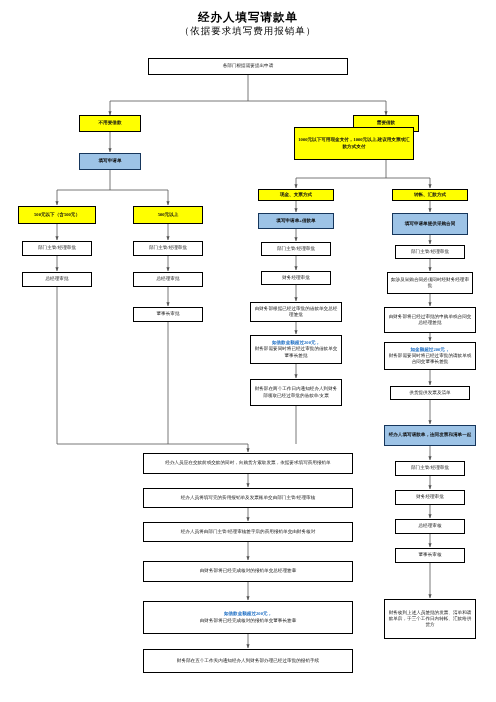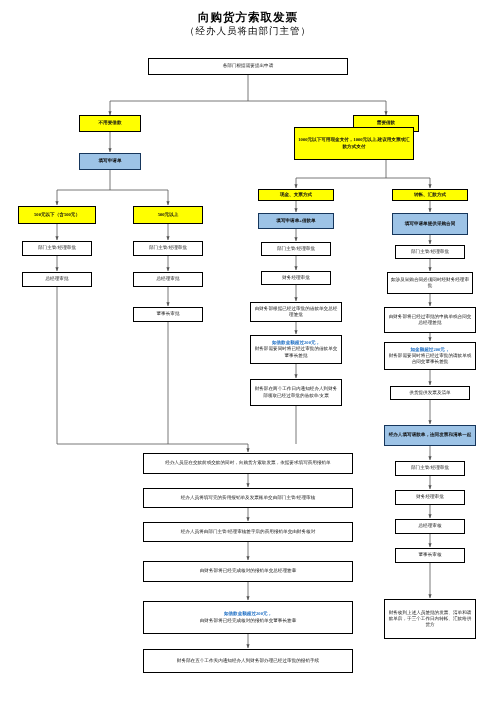--- a/index.html
+++ b/index.html
@@ -32,22 +32,22 @@
   .blue{background:#9dc3e6;border:1px solid #16365c;font-weight:bold;}
   .strong{font-weight:bold;}
   .bluetxt{color:#1f6fc4;}
   .thick{border-width:1.2px;}
 </style>
 </head>
 <body>
 
 <div id="canvas">
 
-  <div class="ttl ttl1">向购货方索取发票</div>
-  <div class="ttl ttl2">（经办人员将由部门主管）</div>
+  <div class="ttl ttl1">经办人填写请款单</div>
+  <div class="ttl ttl2">（依据要求填写费用报销单）</div>
 
   <svg id="wires" viewBox="0 0 496 702">
     <defs>
       <marker id="ar" markerWidth="6" markerHeight="6" refX="4.6" refY="2" orient="auto">
         <path d="M0,0 L5,2 L0,4 z" fill="#555"></path>
       </marker>
     </defs>
     <g stroke="#555" stroke-width="0.8" fill="none">
 
       <path d="M248,75 L248,101"></path>

